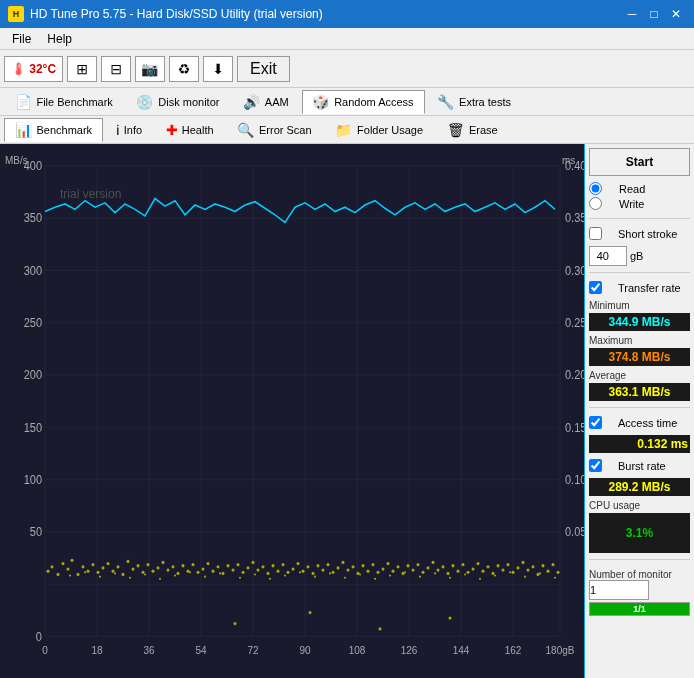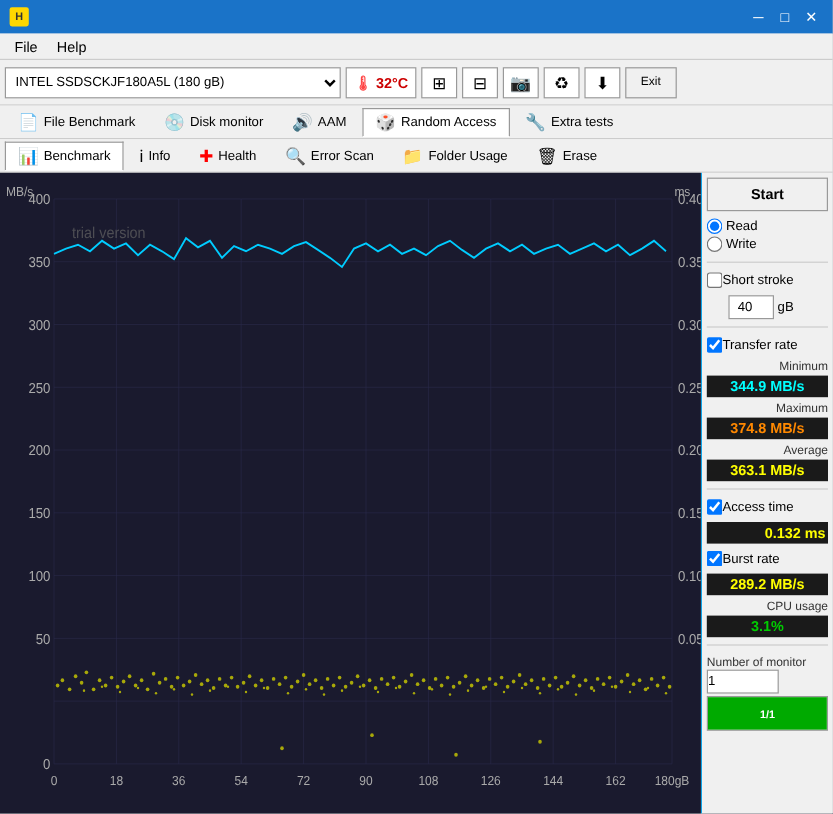--- a/index.html
+++ b/index.html
@@ -14,79 +14,79 @@
 
     
     .menu-bar { background: #f0f0f0; height: 22px; display: flex; align-items: center; padding: 2px 4px; border-bottom: 1px solid #ccc; }
     .menu-item { padding: 2px 8px; cursor: pointer; font-size: 12px; }
 
     
     .toolbar { background: #f0f0f0; height: 38px; display: flex; align-items: center; padding: 0 4px; gap: 4px; border-bottom: 1px solid #ccc; }
     .drive-select { width: 280px; height: 26px; font-size: 11px; border: 1px solid #999; padding: 2px 4px; background: white; }
     .temp-display { display: flex; align-items: center; gap: 3px; background: white; border: 1px solid #999; padding: 2px 6px; height: 26px; font-size: 12px; font-weight: bold; color: #cc0000; }
     .toolbar-icon-btn { width: 30px; height: 26px; border: 1px solid #999; background: white; cursor: pointer; display: flex; align-items: center; justify-content: center; font-size: 14px; }
-    .exit-btn { height: 26px; padding: 0 12px; border: 1px solid #999; background: #f0f0f0; cursor: pointer; font-size: 10px; }
+    .exit-btn { height: 26px; padding: 0 12px; border: 1px solid #999; background: #f0f0f0; cursor: pointer; font-size: 16px; }
 
     
     .tab-row { background: #f0f0f0; height: 28px; display: flex; align-items: center; padding: 0 4px; gap: 2px; border-bottom: 1px solid #ccc; }
     .tab { display: flex; align-items: center; gap: 4px; padding: 3px 10px; cursor: pointer; border: 1px solid transparent; font-size: 11px; height: 24px; }
     .tab.active { background: white; border: 1px solid #999; border-bottom-color: white; }
     .tab-icon { font-size: 14px; }
 
     
     .main-content { display: flex; height: calc(678px - 28px - 22px - 38px - 28px - 28px); }
 
     
     .chart-area { flex: 1; background: #1a1a2e; position: relative; overflow: hidden; padding-left: 35px; }
     
     
     .right-panel { width: 110px; background: #f0f0f0; border-left: 1px solid #0ea5e9; padding: 4px; display: flex; flex-direction: column; gap: 4px; overflow-y: auto; }
     .start-btn { width: 100%; height: 28px; background: #f0f0f0; border: 1px solid #999; cursor: pointer; font-size: 12px; font-weight: bold; }
     .radio-group { display: flex; flex-direction: column; gap: 2px; margin: 2px 0; }
-    .radio-item { display: flex; align-items: center; gap: 3px; font-size: 11px; cursor: pointer; }
-    .checkbox-item { display: flex; align-items: center; gap: 0; font-size: 11px; cursor: pointer; margin: 2px 0; }
-    .short-stroke-row { display: flex; align-items: center; gap: 3px; margin-left: 18px; }
+    .radio-item { display: flex; align-items: center; gap: 17px; font-size: 11px; cursor: pointer; }
+    .checkbox-item { display: flex; align-items: center; gap: 16px; font-size: 11px; cursor: pointer; margin: 2px 0; }
+    .short-stroke-row { display: flex; align-items: center; gap: 3px; margin-left: 0; }
     .spinbox { width: 38px; height: 20px; border: 1px solid #999; font-size: 11px; text-align: right; padding-right: 2px; }
     .stat-section { display: flex; flex-direction: column; gap: 2px; }
-    .stat-label { font-size: 10px; color: #333; text-align: right; }
+    .stat-label { font-size: 10px; color: #333; }
     .stat-value { background: #1a1a1a; color: #ffff00; font-size: 12px; font-weight: bold; text-align: center; padding: 2px; width: 100%; }
     .stat-value.orange { color: #ff8800; }
     .stat-value.cyan { color: #00ffff; }
     .stat-value.access { color: #ffff00; text-align: right; }
-    .cpu-usage { color: #00cc00; font-size: 12px; font-weight: bold; text-align: center; background: #1a1a1a; padding: 2px; }
+    .cpu-usage { color: #00cc00; font-size: 12px; font-weight: bold; text-align: center; background: #1a1a1a; padding: 13px; }
     .passes-section { margin-top: 2px; }
     .passes-input { width: 60px; height: 20px; border: 1px solid #999; font-size: 11px; }
-    .progress-bar-outer { width: 100%; height: 29px; background: #6d28d9; border: 1px solid #999; margin-top: 2px; }
+    .progress-bar-outer { width: 100%; height: 14px; background: #6d28d9; border: 1px solid #999; margin-top: 2px; }
     .progress-bar-inner { height: 100%; background: #00aa00; display: flex; align-items: center; justify-content: center; font-size: 9px; color: white; font-weight: bold; }
     .divider-line { height: 1px; background: #ccc; margin: 2px 0; }
 
     
     .chart-svg { position: absolute; top: 0; left: 0; width: 100%; height: 100%; }
   </style>
 </head>
 <body>
 
 <div class="title-bar">
   <div class="title-bar-left">
     <div class="title-bar-icon">H</div>
+    <span>HD Tune Pro 5.75 - Hard Disk/SSD Utility (trial version)</span>
   </div>
   <div class="title-bar-controls">
     <button class="title-bar-btn">─</button>
     <button class="title-bar-btn">□</button>
     <button class="title-bar-btn close">✕</button>
   </div>
 </div>
 
 <div class="menu-bar">
   <div class="menu-item">File</div>
   <div class="menu-item">Help</div>
 </div>
 
 <div class="toolbar">
-  <select class="drive-select"><option>INTEL SSDSCKJF180A5L (180 gB)</option></select>
   <div class="temp-display">
     <span style="color:#ff4444;">🌡</span>
     <span>32°C</span>
   </div>
   <button class="toolbar-icon-btn">⊞</button>
   <button class="toolbar-icon-btn">⊟</button>
   <button class="toolbar-icon-btn">📷</button>
   <button class="toolbar-icon-btn">♻</button>
   <button class="toolbar-icon-btn">⬇</button>
   <button class="exit-btn">Exit</button>

